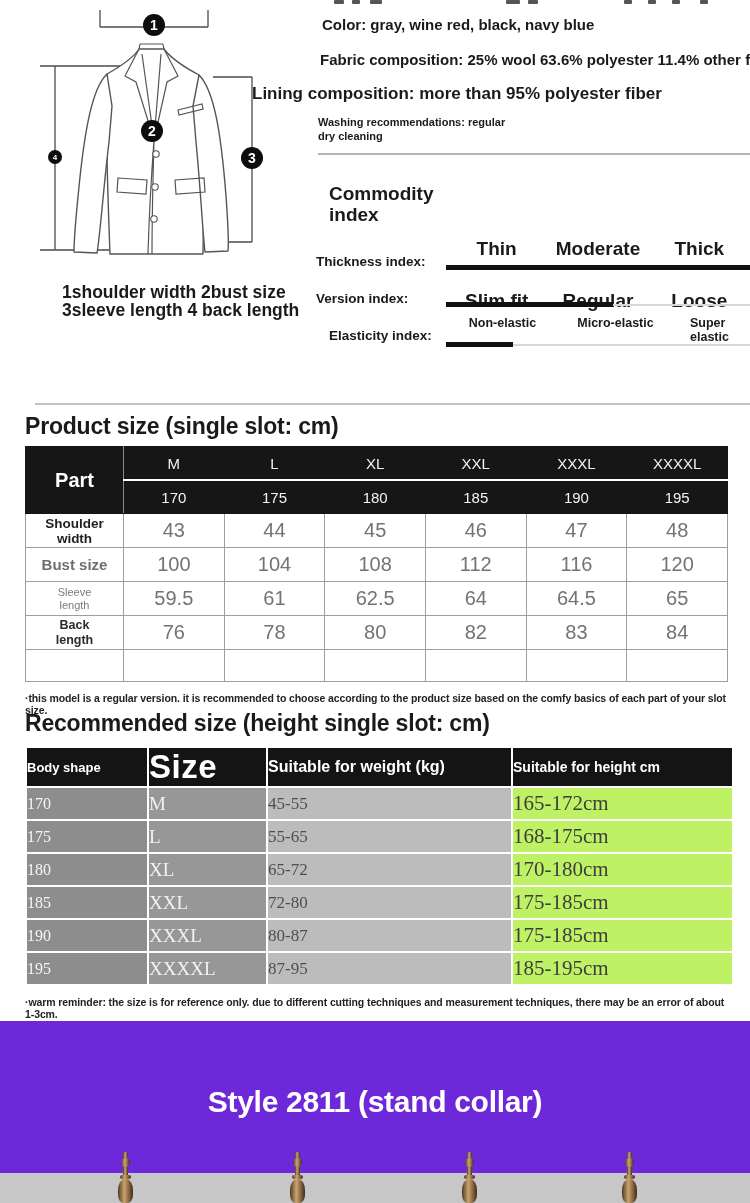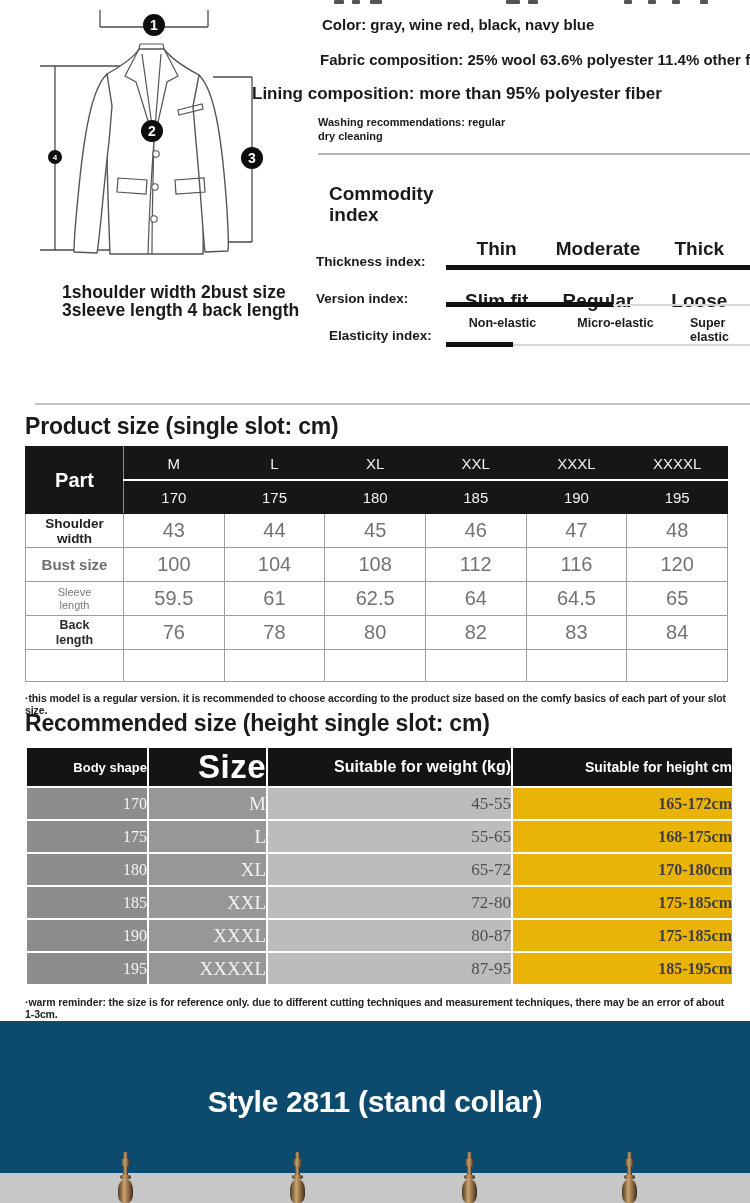--- a/index.html
+++ b/index.html
@@ -55,34 +55,34 @@
   .ps-table td.val{height:33px;font-family:Liberation Sans, sans-serif;font-size:20px;color:#737373;}
   .ps-table td.rowlab{font-size:13.5px;font-weight:700;color:#1f1f1f;}
   .ps-table td.rowlab.gray{color:#6e6e6e;font-size:15px;}
   .ps-table td.rowlab.small{font-size:11px;font-weight:400;color:#7a7a7a;}
   .ps-table td.rowlab.small2{font-size:12.5px;font-weight:700;color:#2b2b2b;}
   .ps-table td.rowlab .wrapbox{display:block;max-width:52px;margin:0 auto;line-height:1.15;}
   .ps-table td.empty{height:31px;}
 
   
   .rs-table{left:25px;top:746px;border-collapse:separate;border-spacing:2px;table-layout:fixed;width:707px;}
-  .rs-table th,.rs-table td{padding:0;text-align:right;}
+  .rs-table th,.rs-table td{padding:0;text-align:left;}
   .rs-table th{background:#141414;color:#fff;height:38px;font-weight:700;}
   .rs-table .h1{font-size:13px;width:120px;}
   .rs-table .h2{font-size:33px;width:117px;letter-spacing:0.5px;}
   .rs-table .h3{font-size:16px;width:243px;}
   .rs-table .h4{font-size:14px;width:219px;}
   .rs-table td{height:31px;font-family:"Liberation Serif",serif;}
   .rs-table td.c1{background:#8d8d8d;color:#f4f4f4;font-size:16px;}
   .rs-table td.c2{background:#979797;color:#f2f2f2;font-size:19px;}
   .rs-table td.c3{background:#bcbcbc;color:#4f4f4f;font-size:17px;}
-  .rs-table td.c4{background:#eab308;color:#3d3d3d;font-size:16px;font-weight:bold;}
-
-  
-  .banner{left:0;top:1021px;width:750px;height:152px;background:#0c4a6e;}
+  .rs-table td.c4{background:#bef264;color:#3d3d3d;font-size:21px;}
+
+  
+  .banner{left:0;top:1021px;width:750px;height:152px;background:#6d28d9;}
   .banner-title{position:absolute;left:0;top:64px;width:100%;text-align:center;
                 color:#fff;font-size:30px;font-weight:800;letter-spacing:-0.3px;}
   .floor{left:0;top:1173px;width:750px;height:30px;background:#c7c7c8;}
   .pole{position:absolute;bottom:0;width:16px;height:51px;display:flex;flex-direction:column;align-items:center;}
   .pole div{background:linear-gradient(90deg,#4f3a22,#caa46c 42%,#8a6542 72%,#3b2b18);}
   .pole .tip{width:5px;height:6px;border-radius:2px;}
   .pole .knob{width:9px;height:9px;border-radius:50%;}
   .pole .neck{width:5px;height:8px;}
   .pole .ring{width:11px;height:4px;border-radius:2px;}
   .pole .bulb{width:15px;height:24px;border-radius:46% 46% 36% 36%;}

